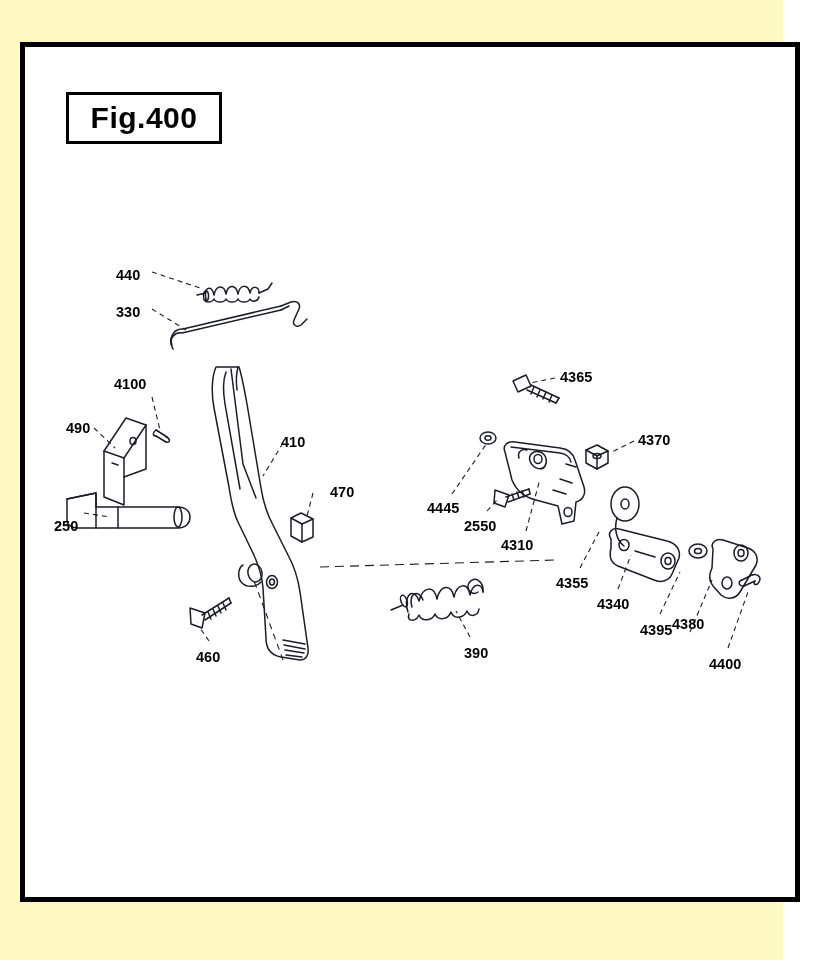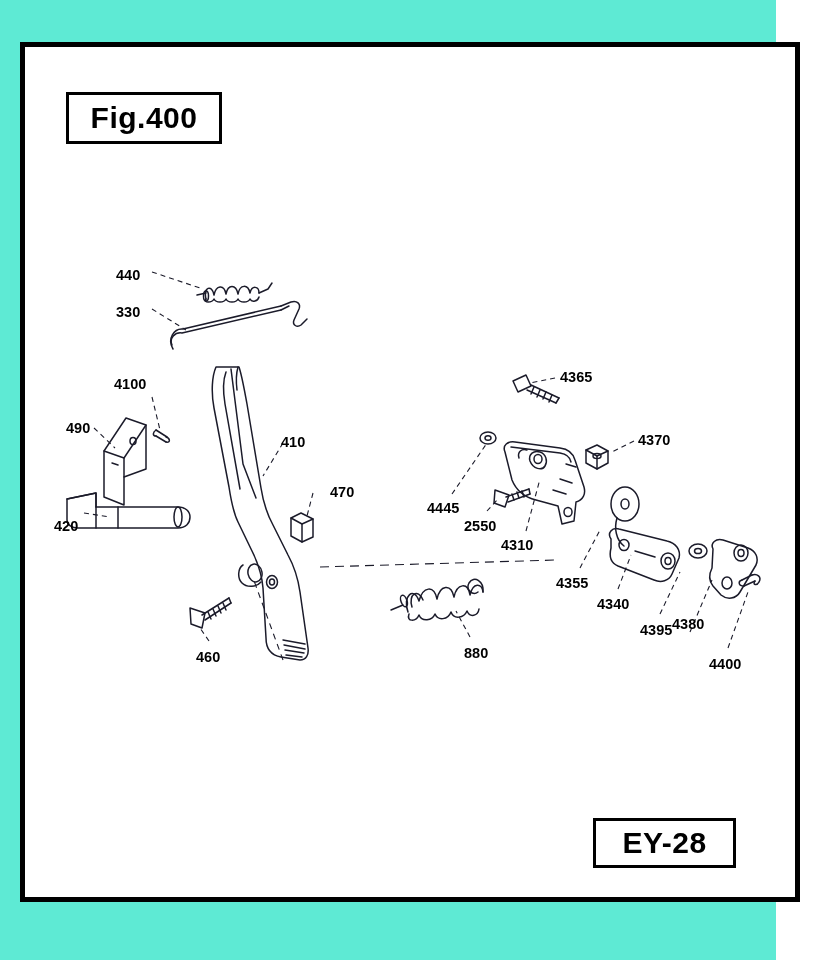--- a/index.html
+++ b/index.html
@@ -10,21 +10,22 @@
   body {
     width: 828px;
     height: 960px;
     font-family: "Liberation Sans", sans-serif;
     overflow: hidden;
   }
   #page {
     position: relative;
     width: 776px;
     height: 960px;
-    background: #5eead4;
+    background: #fef9c3;
+    padding-left: 7px;
   }
   .outer-frame {
     position: absolute;
     left: 20px;
     top: 42px;
     width: 780px;
     height: 860px;
     border: 5px solid #000000;
     box-sizing: border-box;
     background: #ffffff;
@@ -74,23 +75,20 @@
 <body>
 
 <div id="page">
 
   <div class="outer-frame"></div>
 
   <div class="label-box" id="fig-box">
     <span>Fig.400</span>
   </div>
 
-  <div class="label-box" id="model-box">
-    <span>EY-28</span>
-  </div>
 
   <svg id="diagram-svg" viewBox="0 0 828 960">
     <g fill="none" stroke="#1b1b2a" stroke-width="1.5" stroke-linecap="round" stroke-linejoin="round">
 
       <g>
         <path d="M197,295 L206,293"></path>
         <path d="M206,299 C203,287 212,284 214,295 C216,285 224,284 226,294 C228,284 236,284 238,294 C240,284 248,284 250,293 C252,285 259,286 259,293"></path>
         <path d="M206,299 C203,303 212,303 214,299 C216,303 224,303 226,299 C228,303 236,303 238,299 C240,303 248,303 250,299 C252,303 258,301 259,297"></path>
         <path d="M259,293 L268,289 L272,283"></path>
         <ellipse cx="206" cy="296" rx="2.5" ry="5"></ellipse>
@@ -276,25 +274,25 @@
   <div id="callouts">
     <div class="callout" style="left:116px;top:267px">440</div>
     <div class="callout" style="left:116px;top:304px">330</div>
     <div class="callout" style="left:560px;top:369px">4365</div>
     <div class="callout" style="left:114px;top:376px">4100</div>
     <div class="callout" style="left:66px;top:420px">490</div>
     <div class="callout" style="left:638px;top:432px">4370</div>
     <div class="callout" style="left:281px;top:434px">410</div>
     <div class="callout" style="left:330px;top:484px">470</div>
     <div class="callout" style="left:427px;top:500px">4445</div>
-    <div class="callout" style="left:54px;top:518px">420</div>
+    <div class="callout" style="left:54px;top:518px">250</div>
     <div class="callout" style="left:464px;top:518px">2550</div>
     <div class="callout" style="left:501px;top:537px">4310</div>
     <div class="callout" style="left:556px;top:575px">4355</div>
     <div class="callout" style="left:597px;top:596px">4340</div>
     <div class="callout" style="left:640px;top:622px">4395</div>
     <div class="callout" style="left:196px;top:649px">460</div>
-    <div class="callout" style="left:464px;top:645px">880</div>
+    <div class="callout" style="left:464px;top:645px">390</div>
     <div class="callout" style="left:672px;top:616px">4380</div>
     <div class="callout" style="left:709px;top:656px">4400</div>
   </div>
 
 </div>
 
 </body></html>

